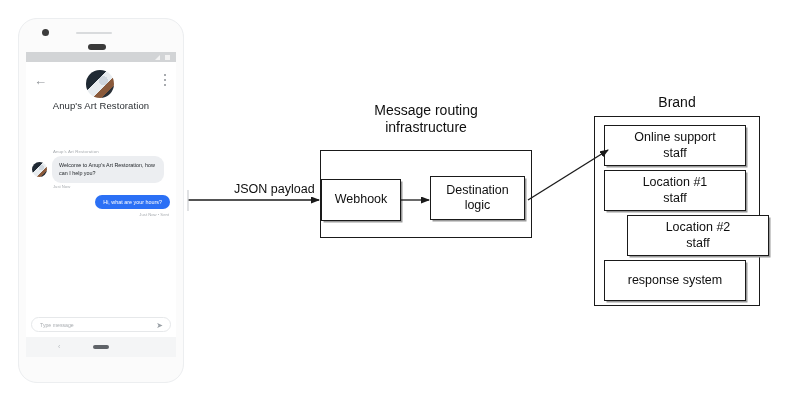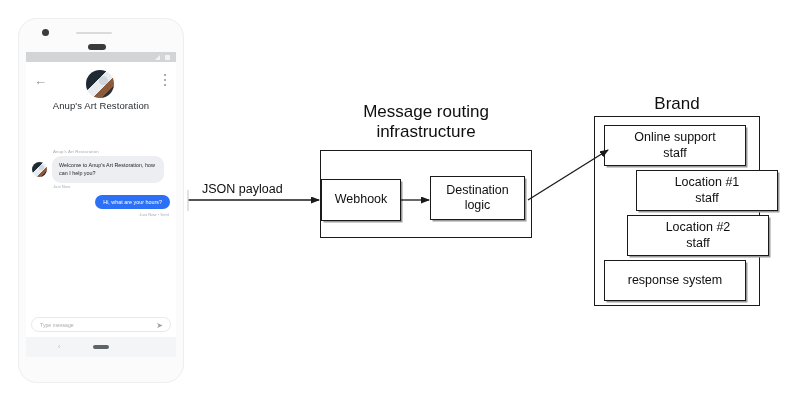--- a/index.html
+++ b/index.html
@@ -167,25 +167,25 @@
     border: 1.1px solid #1a1a1a;
     background: #ffffff;
     box-shadow: 2px 2px 0 -0.5px #9a9a9a;
     display: flex; align-items: center; justify-content: center;
     text-align: center;
     font-size: 12.5px; color: #0f0f0f; line-height: 1.22;
   }
   .caption {
     position: absolute;
     text-align: center;
-    font-size: 17px; color: #0f0f0f; line-height: 1.18;
+    font-size: 14px; color: #0f0f0f; line-height: 1.18;
   }
   .edge-label {
     position: absolute;
-    font-size: 12.5px; color: #0f0f0f; white-space: nowrap;
+    font-size: 12.5px; color: #0f0f0f; white-space: nowrap; margin-left: 32px;
   }
   svg.overlay {
     position: absolute; left: 0; top: 0;
     width: 785px; height: 401px;
     pointer-events: none;
   }
 </style>
 </head>
 <body>
 
@@ -262,21 +262,21 @@
 
   <div class="outer-box" style="left:594px; top:116px; width:166px; height:190px;"></div>
 
   <div class="node-box" style="left:604px; top:125px; width:142px; height:41px;">
     <div>
       <div>Online support</div>
       <div>staff</div>
     </div>
   </div>
 
-  <div class="node-box" style="left:636px; top:170px; width:142px; height:41px;">
+  <div class="node-box" style="left:604px; top:170px; width:142px; height:41px;">
     <div>
       <div>Location #1</div>
       <div>staff</div>
     </div>
   </div>
 
   <div class="node-box" style="left:604px; top:215px; width:142px; height:41px;margin-left:23px;">
     <div>
       <div>Location #2</div>
       <div>staff</div>

